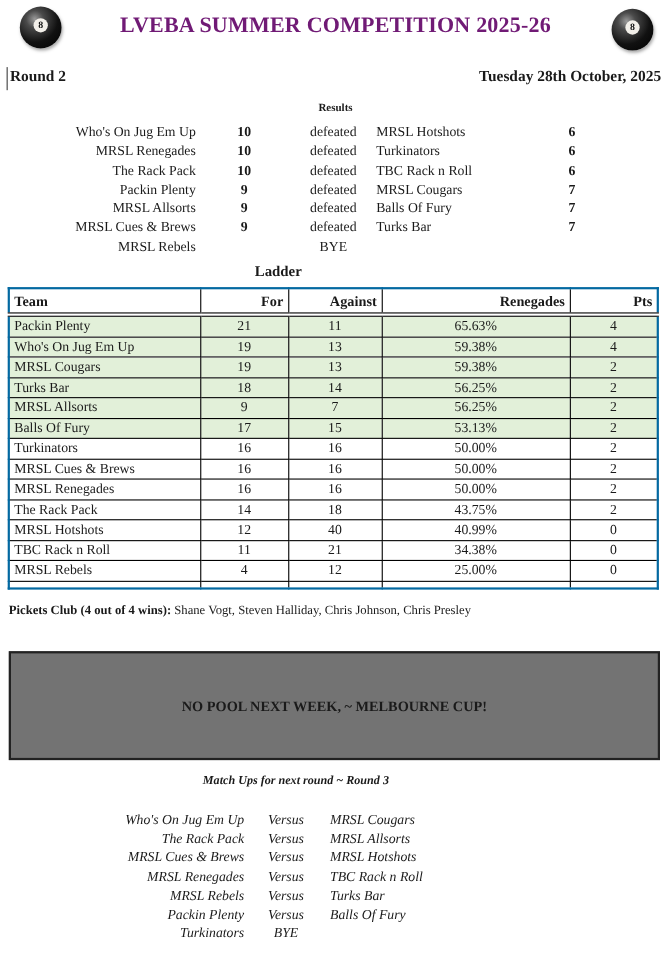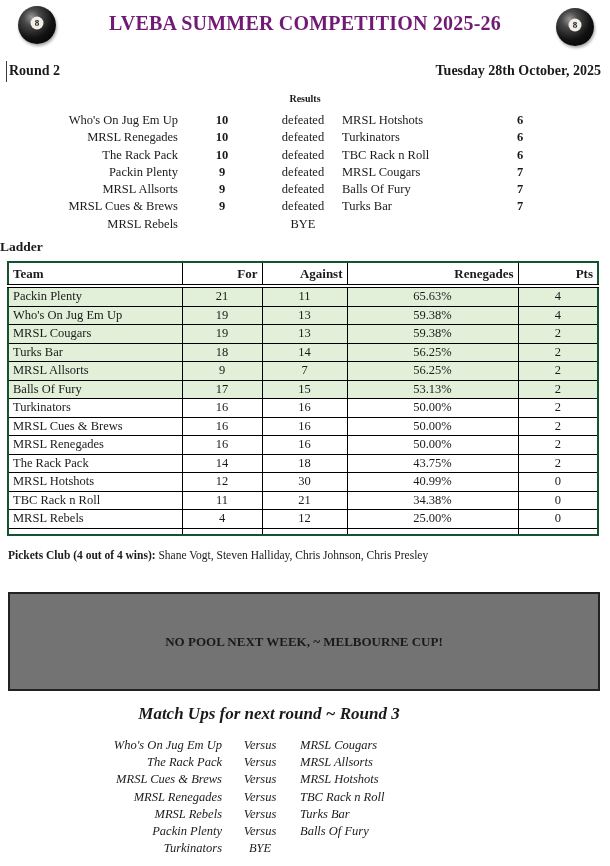--- a/index.html
+++ b/index.html
@@ -39,27 +39,27 @@
     display:grid;grid-template-columns:178px 88px 74px 140px 80px;
     height:17.3px;line-height:17.3px;font-size:12.5px;
   }
   .res-winner{text-align:right;}
   .res-score{text-align:center;font-weight:bold;}
   .res-verb{text-align:center;}
   .res-loser{text-align:left;padding-left:2px;}
 
   
   .ladder-heading{
-    position:absolute;left:0;top:239px;width:506px;
+    position:absolute;left:0;top:239px;width:506px;text-align:center;
     font-size:13.5px;font-weight:bold;
   }
   table.ladder{
     position:absolute;left:7px;top:261px;width:592px;
     border-collapse:collapse;table-layout:fixed;
-    border:2px solid #14532d;
+    border:2px solid #0369a1;
     padding-left:31px;
   }
   table.ladder th,table.ladder td{
     border:1px solid #000;padding:0 4px;overflow:hidden;white-space:nowrap;
   }
   table.ladder th{
     height:21px;font-size:13px;font-weight:bold;text-align:right;
     border-bottom:4px double #000;
   }
   table.ladder th.c-team{text-align:left;}
@@ -74,21 +74,21 @@
   
   .notice-box{
     position:absolute;left:8px;top:592px;width:588px;height:95px;
     border:2px solid #222;display:flex;align-items:center;justify-content:center;
   }
   .notice-text{font-size:13px;font-weight:bold;text-align:center;}
 
   
   .matchups-heading{
     position:absolute;left:0;top:704px;width:538px;text-align:center;
-    font-size:17px;font-weight:bold;font-style:italic;
+    font-size:11px;font-weight:bold;font-style:italic;
   }
   .matchup-rows{position:absolute;left:0;top:737px;width:610px;font-style:italic;}
   .mu-row{
     display:grid;grid-template-columns:222px 76px 200px;
     height:17.2px;line-height:17.2px;font-size:12.5px;
   }
   .mu-home{text-align:right;}
   .mu-mid{text-align:center;}
   .mu-away{text-align:left;padding-left:2px;}
 </style>
@@ -245,21 +245,21 @@
       <tr>
         <td class="c-team">The Rack Pack</td>
         <td>14</td>
         <td>18</td>
         <td>43.75%</td>
         <td>2</td>
       </tr>
       <tr>
         <td class="c-team">MRSL Hotshots</td>
         <td>12</td>
-        <td>30</td>
+        <td>40</td>
         <td>40.99%</td>
         <td>0</td>
       </tr>
       <tr>
         <td class="c-team">TBC Rack n Roll</td>
         <td>11</td>
         <td>21</td>
         <td>34.38%</td>
         <td>0</td>
       </tr>

